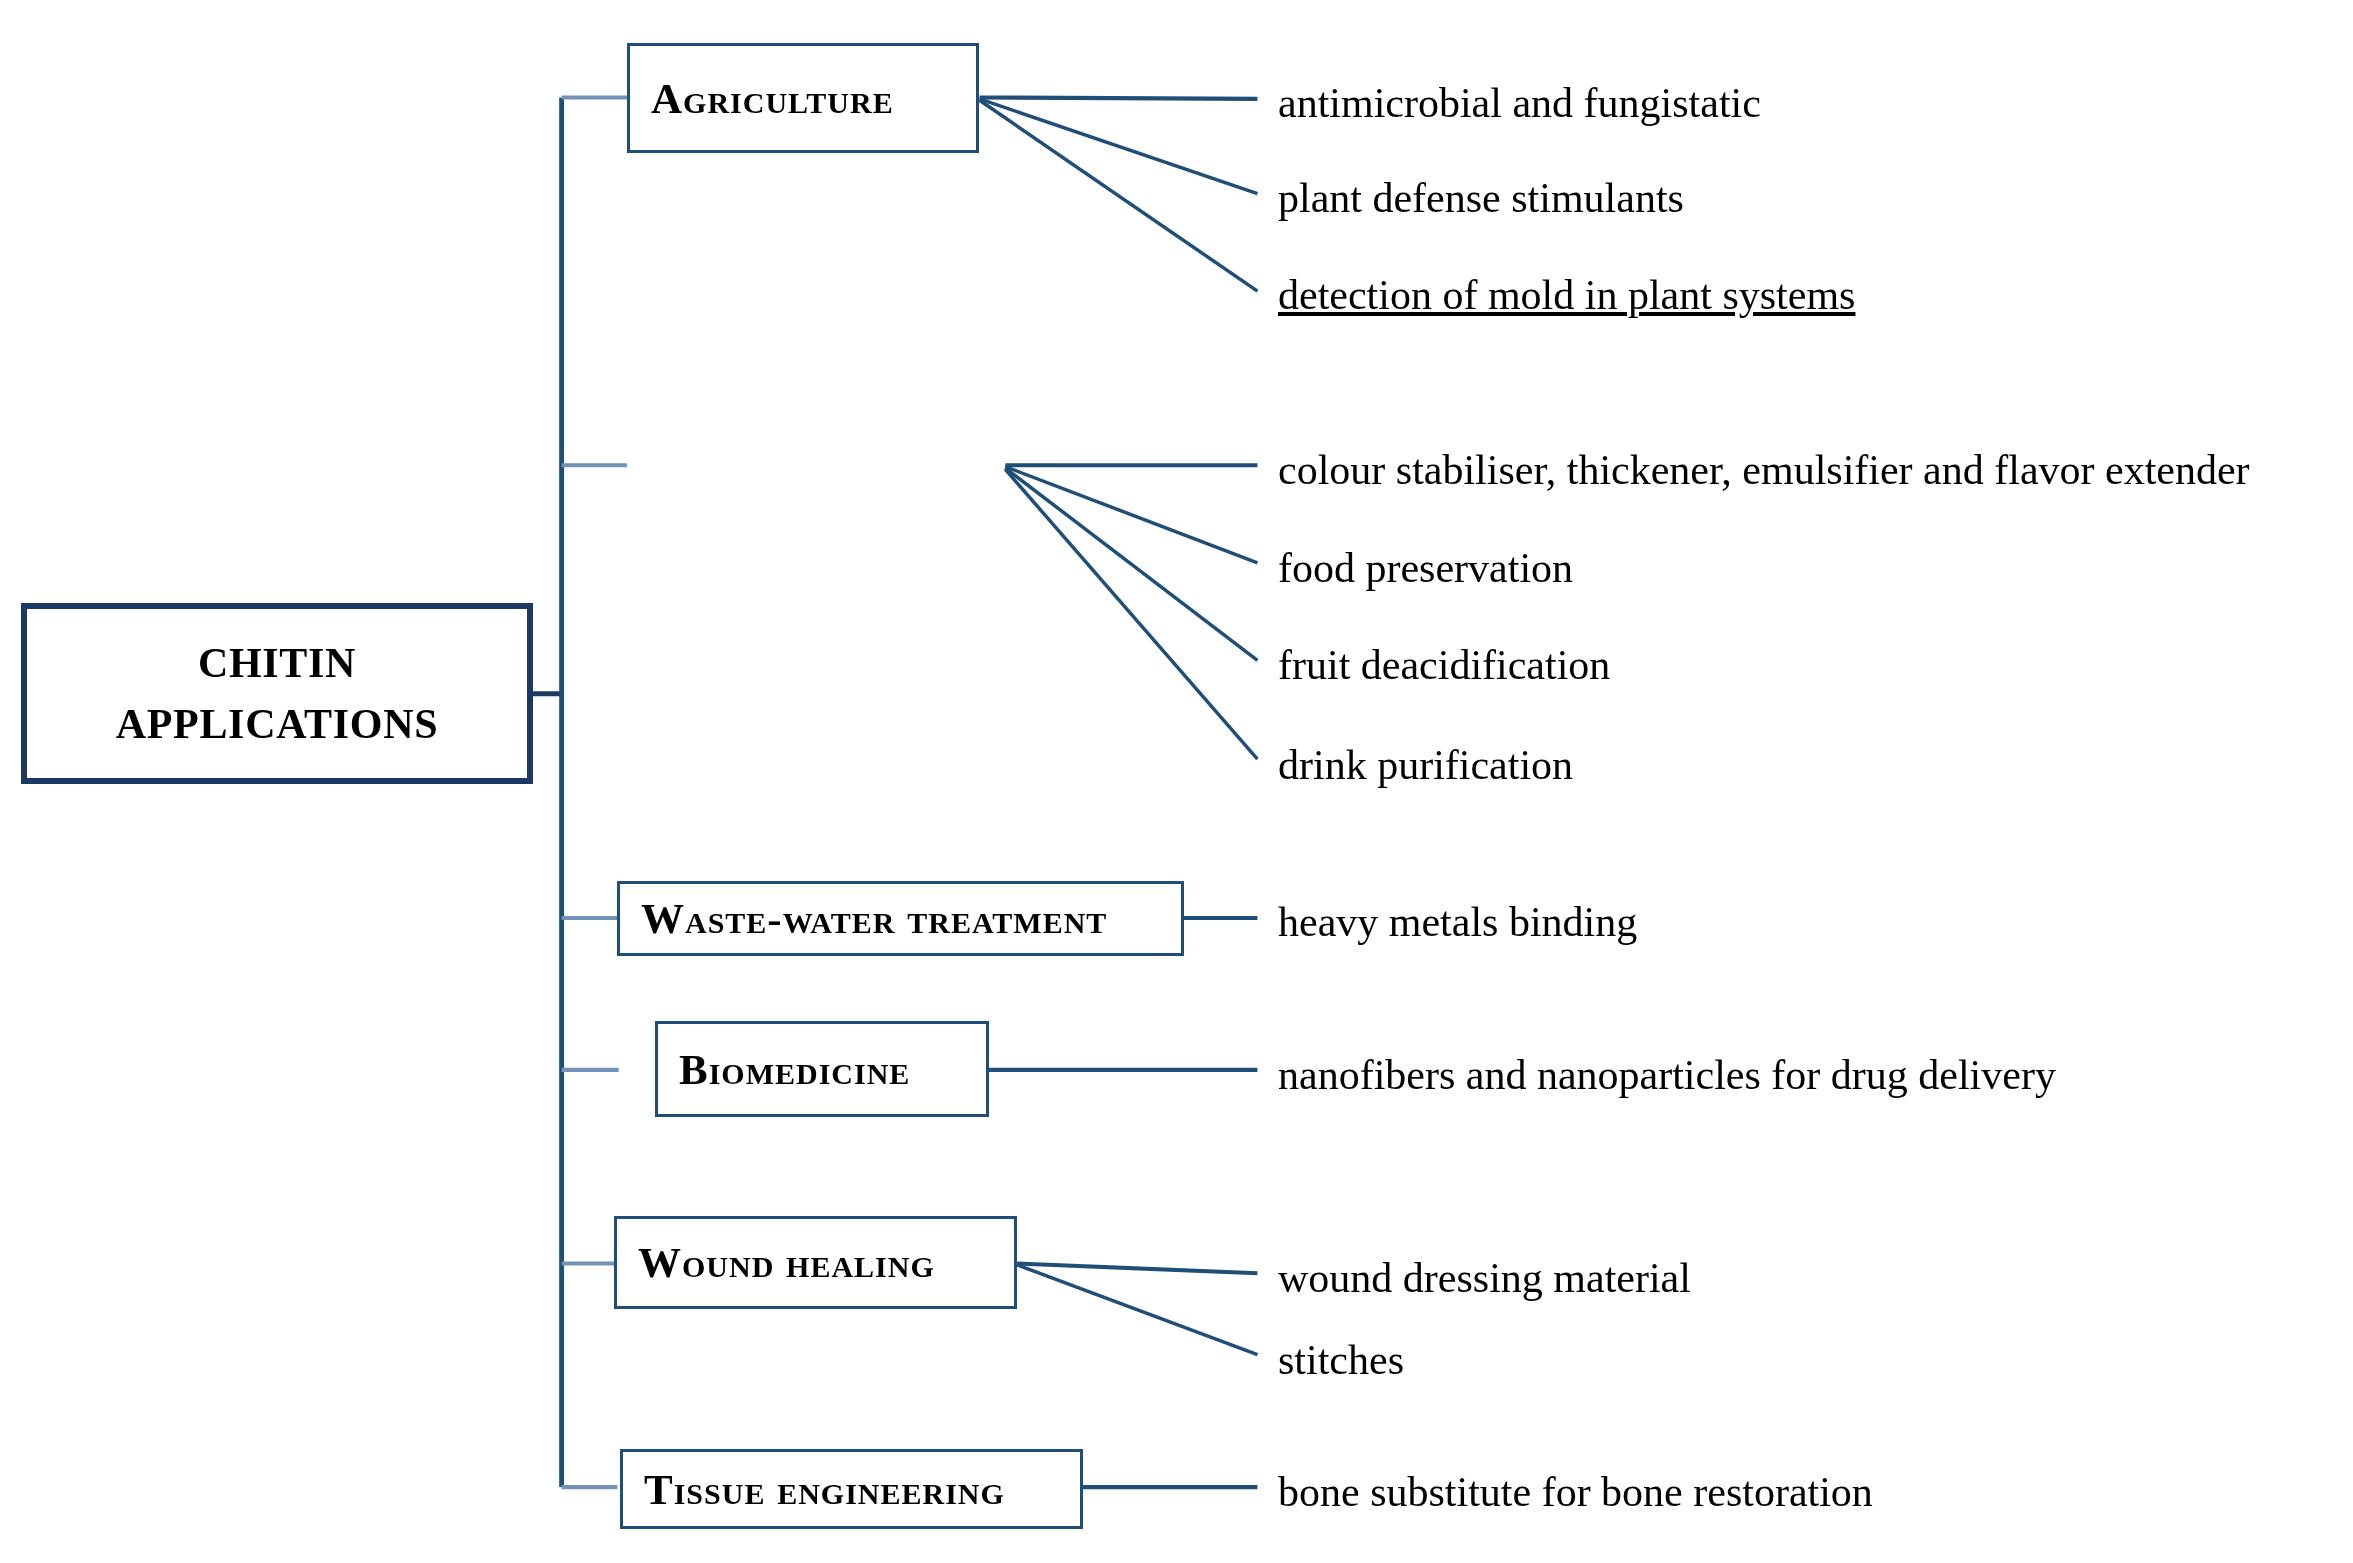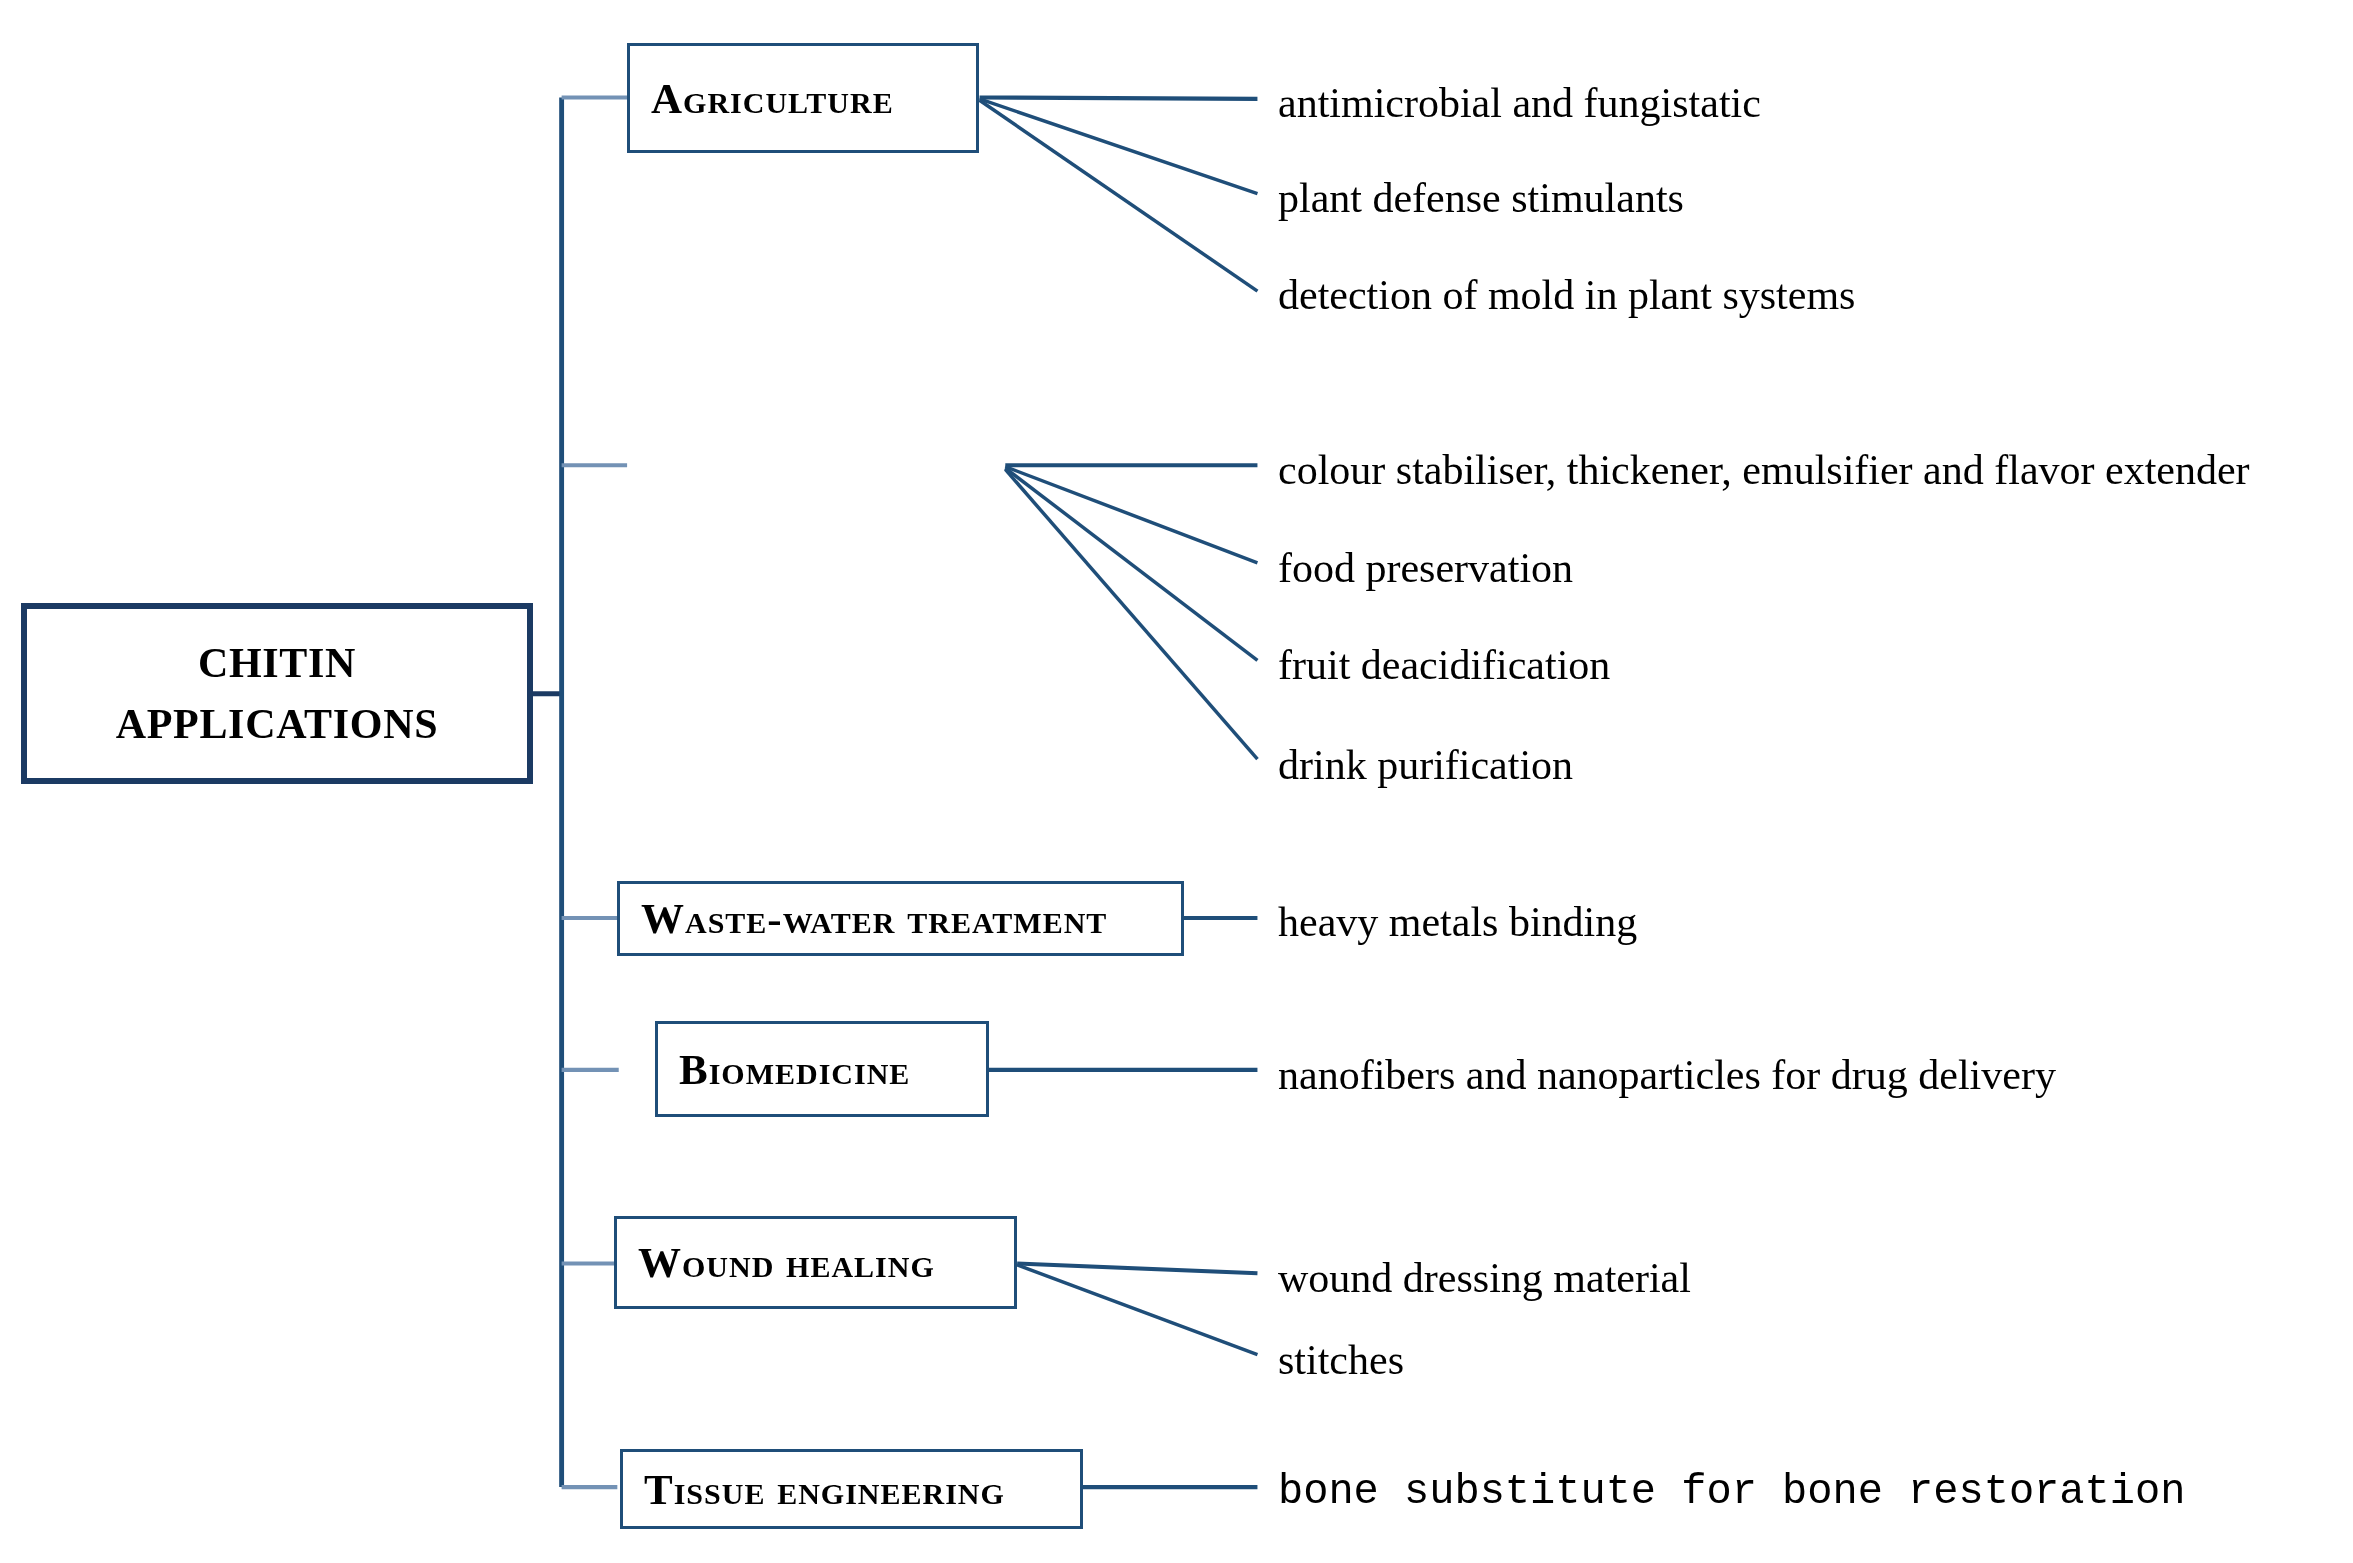--- a/index.html
+++ b/index.html
@@ -127,30 +127,30 @@
   <div class="node cat-node" style="left:614px; top:1216px; width:403px; height:93px;">
     <span class="cat-label">Wound  healing</span>
   </div>
 
   <div class="node cat-node" style="left:620px; top:1449px; width:463px; height:80px;">
     <span class="cat-label">Tissue  engineering</span>
   </div>
 
   <div class="leaf" style="left:1278px; top:82px;">antimicrobial  and  fungistatic</div>
   <div class="leaf" style="left:1278px; top:177px;">plant defense  stimulants</div>
-  <div class="leaf" style="left:1278px; top:274px;">detection  of mold in plant systems</div>
+  <div class="leaf" style="left:1278px; top:274px;text-decoration:underline;">detection  of mold in plant systems</div>
 
   <div class="leaf" style="left:1278px; top:449px;">colour stabiliser, thickener,  emulsifier and flavor extender</div>
   <div class="leaf" style="left:1278px; top:547px;">food preservation</div>
   <div class="leaf" style="left:1278px; top:644px;">fruit deacidification</div>
   <div class="leaf" style="left:1278px; top:744px;">drink purification</div>
 
   <div class="leaf" style="left:1278px; top:1054px;">nanofibers  and nanoparticles  for drug delivery</div>
 
   <div class="leaf" style="left:1278px; top:901px;">heavy  metals  binding</div>
 
   <div class="leaf" style="left:1278px; top:1257px;">wound dressing  material</div>
   <div class="leaf" style="left:1278px; top:1339px;">stitches</div>
 
-  <div class="leaf" style="left:1278px; top:1471px;font-family:Liberation Mono, monospace;">bone substitute for bone restoration</div>
+  <div class="leaf" style="left:1278px; top:1471px;">bone substitute for bone restoration</div>
 
 </div>
 
 
 </body></html>

